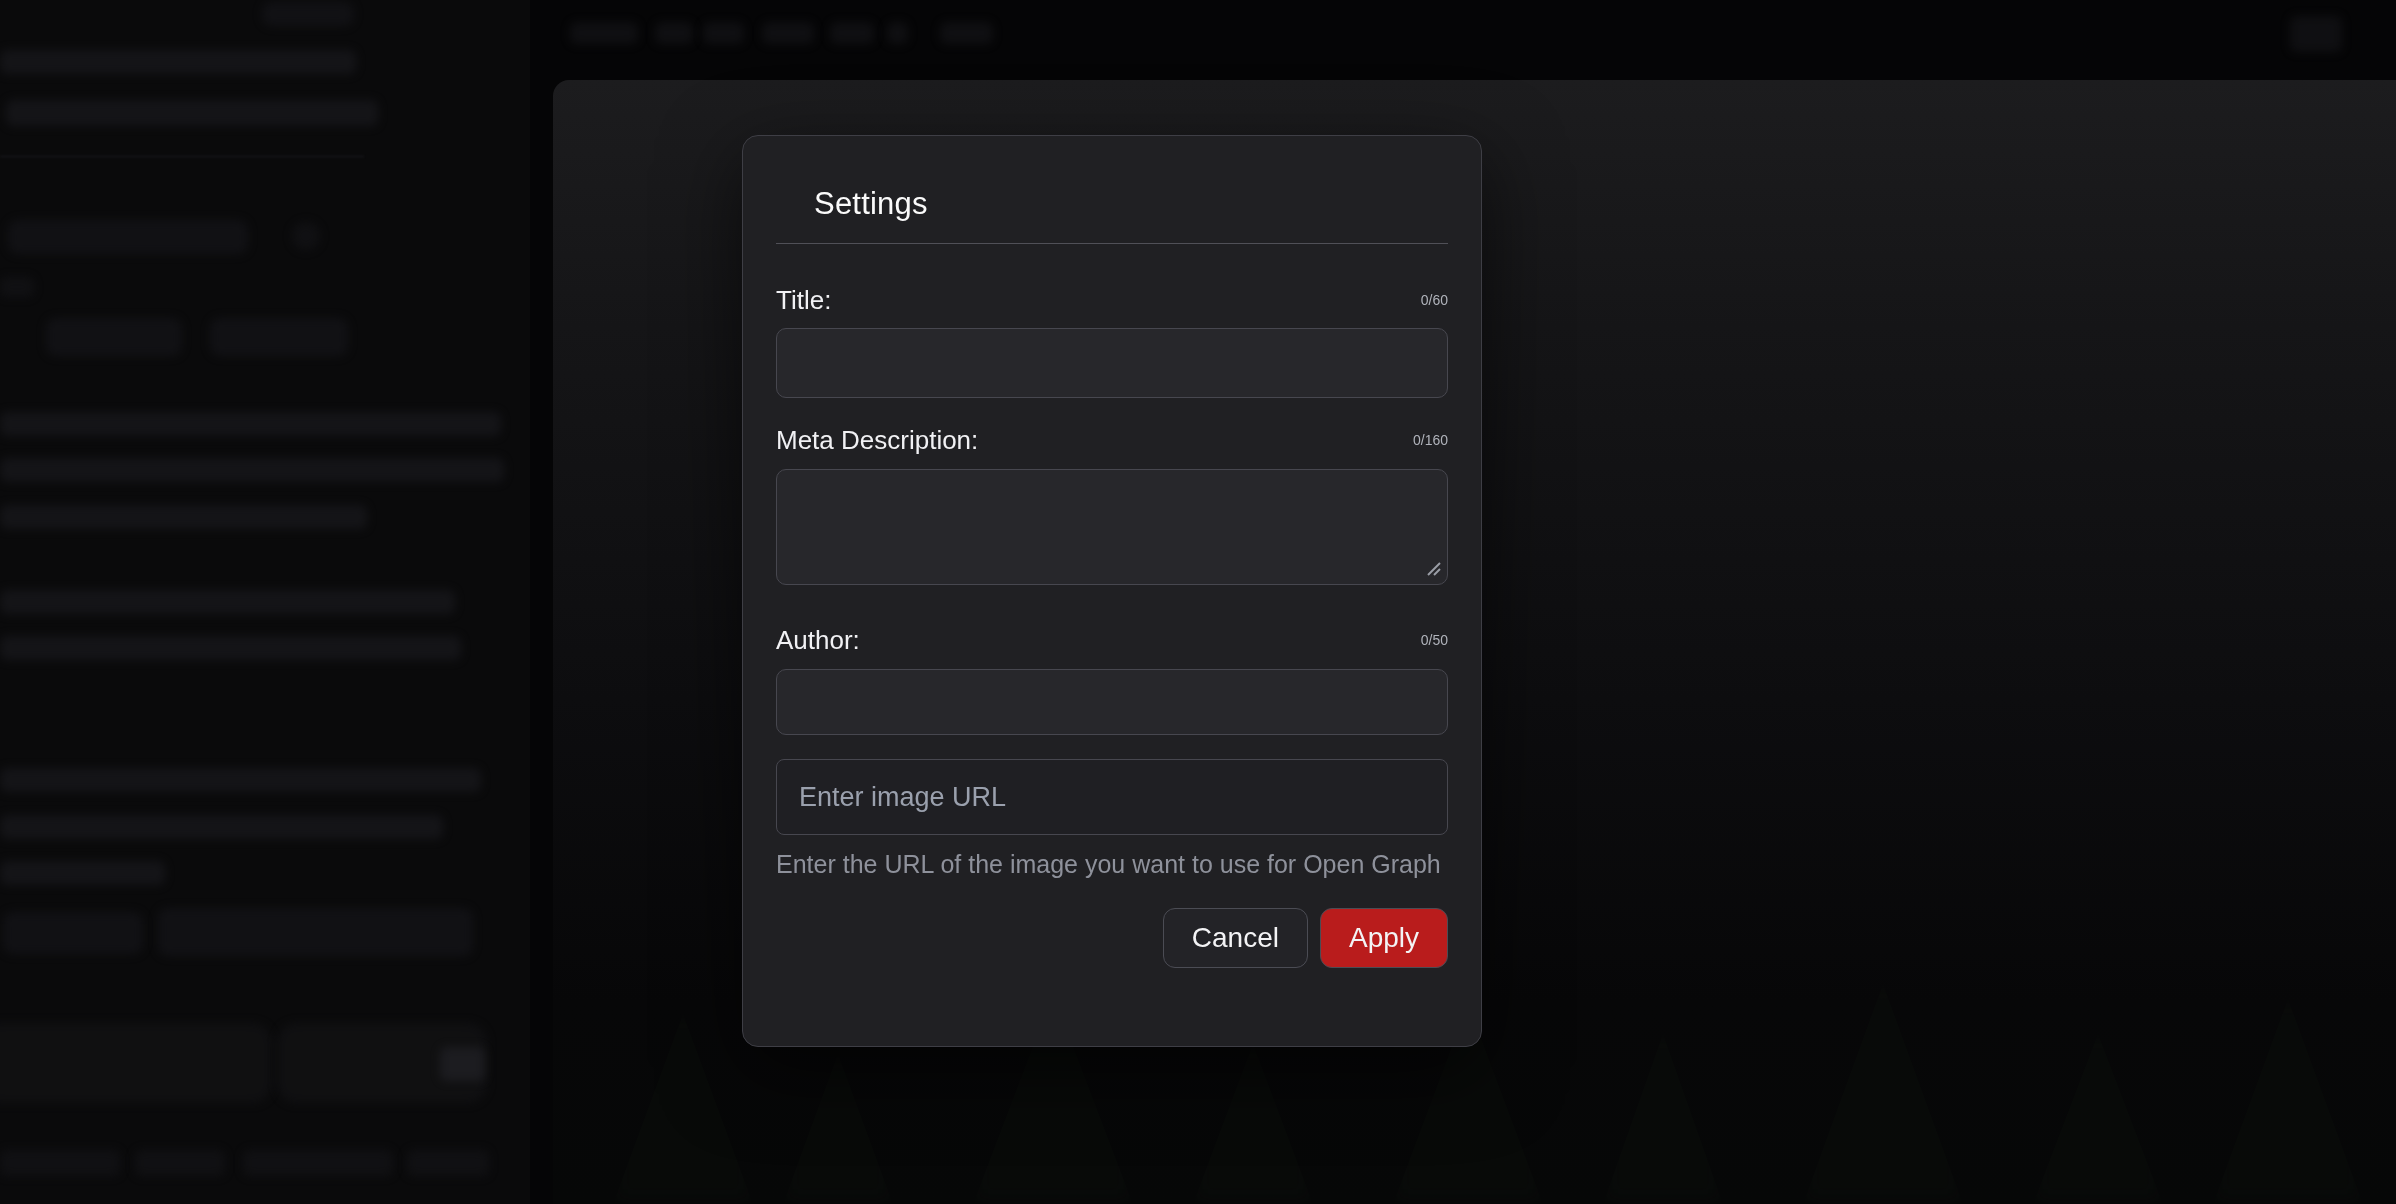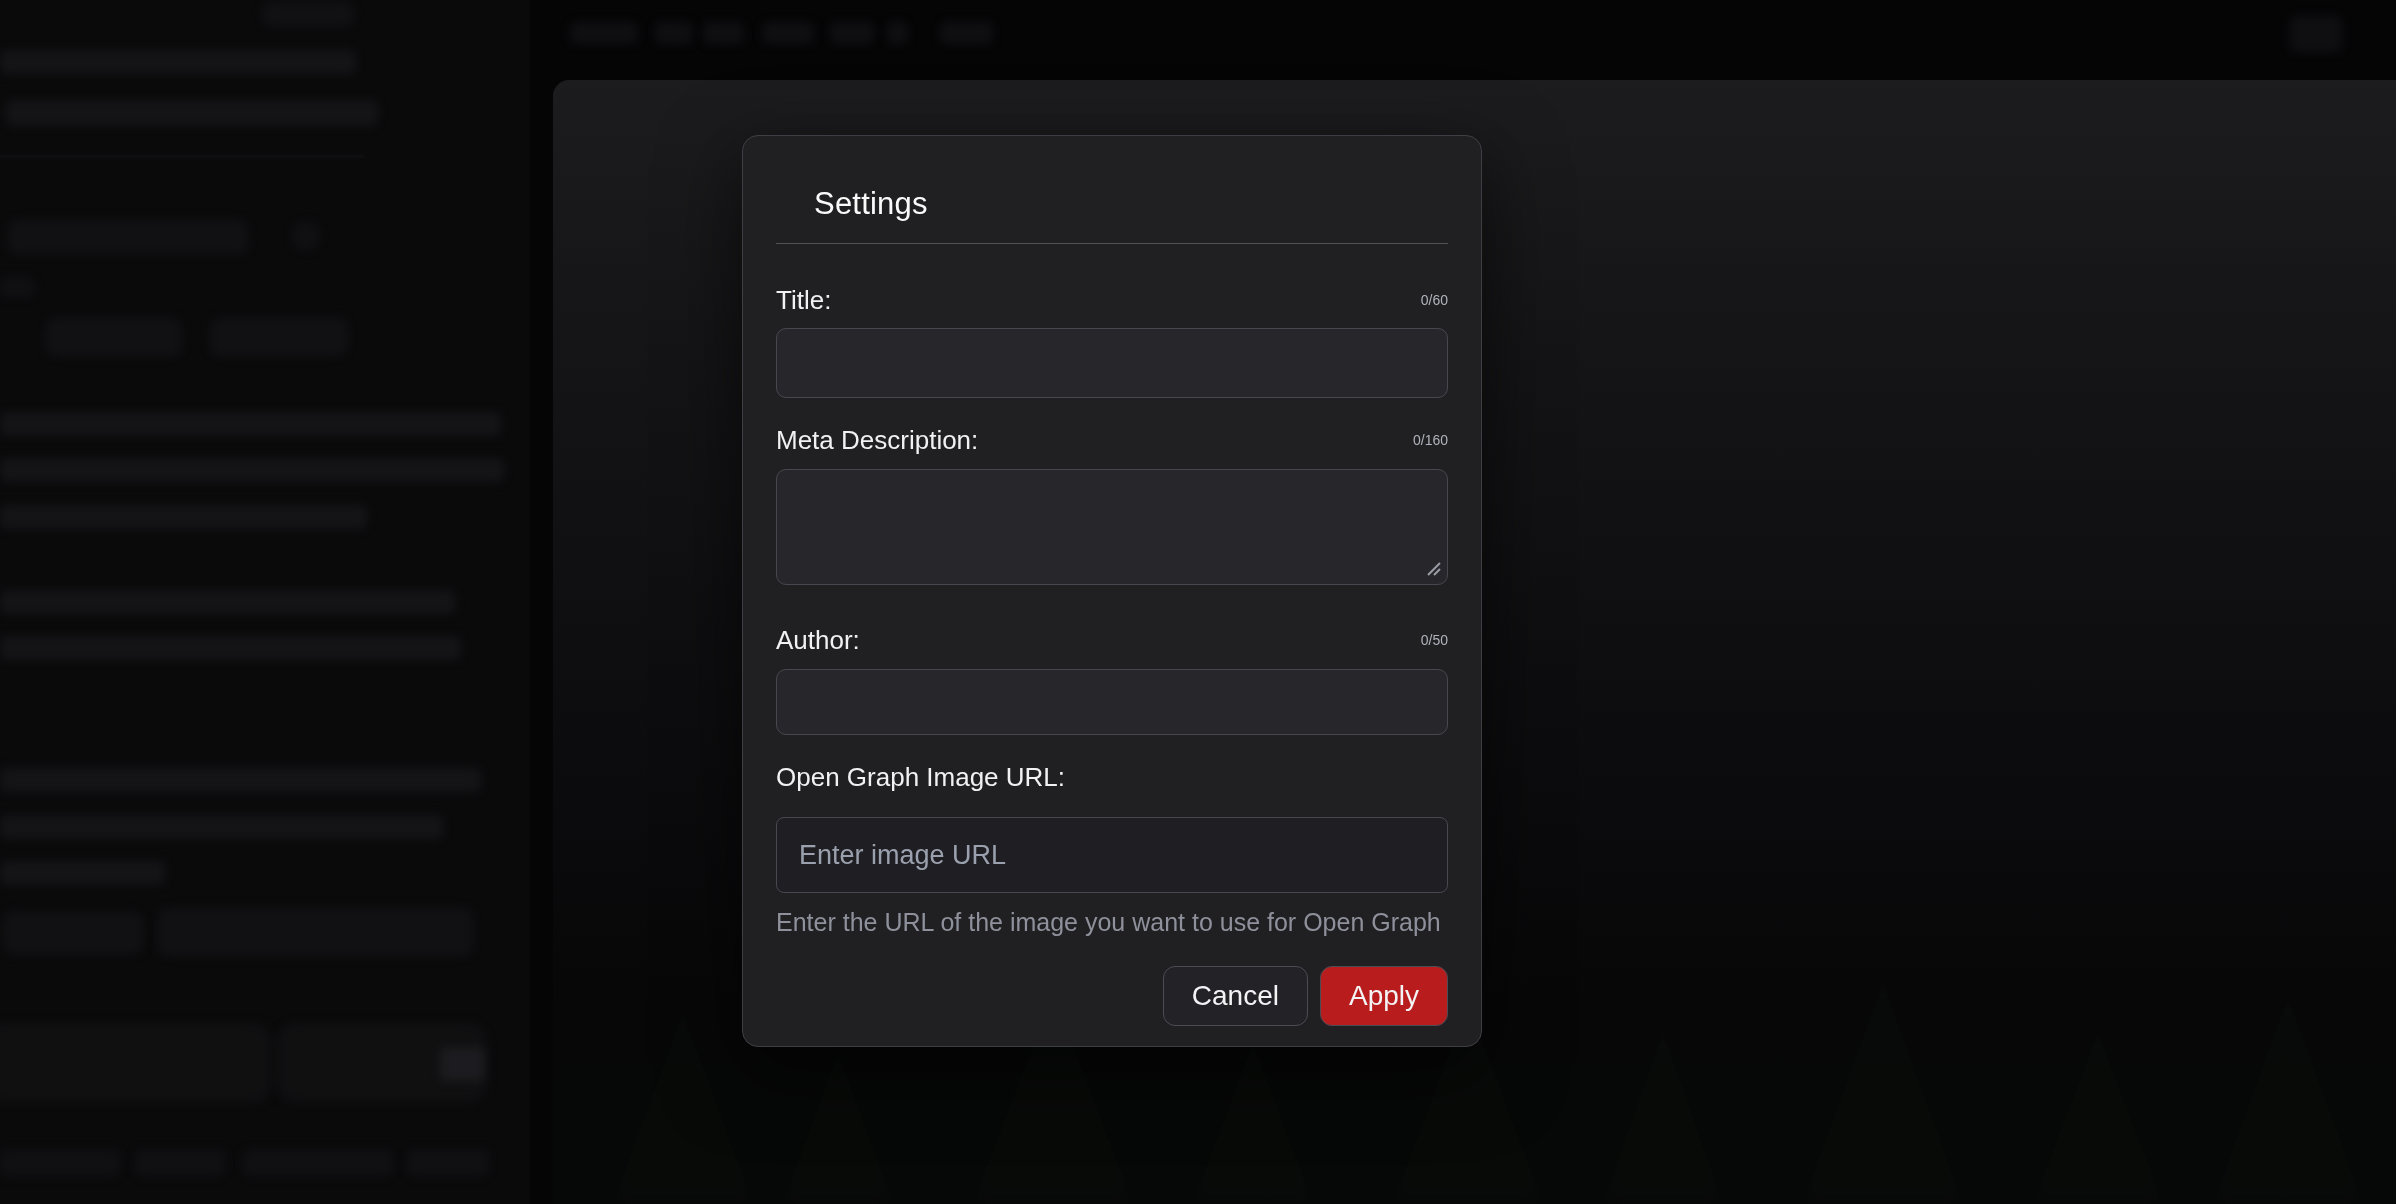--- a/index.html
+++ b/index.html
@@ -148,23 +148,20 @@
       <line x1="10" y1="16" x2="16" y2="10" stroke="#9a9da6" stroke-width="2"></line>
     </svg>
   </div>
 
   <div class="field-head roomy">
     <span class="field-label">Author:</span>
     <span class="counter">0/50</span>
   </div>
   <input class="text-input short" type="text" value="" style="">
 
-  <div class="field-head tight">
-    <span class="field-label">Open Graph Image URL:</span>
-  </div>
   <input class="url-input" type="text" placeholder="Enter image URL" style="">
   <div class="helper">Enter the URL of the image you want to use for Open Graph</div>
 
   <div class="actions">
     <button class="btn btn-cancel">Cancel</button>
     <button class="btn btn-apply">Apply</button>
   </div>
 </div>
 
 </body></html>

